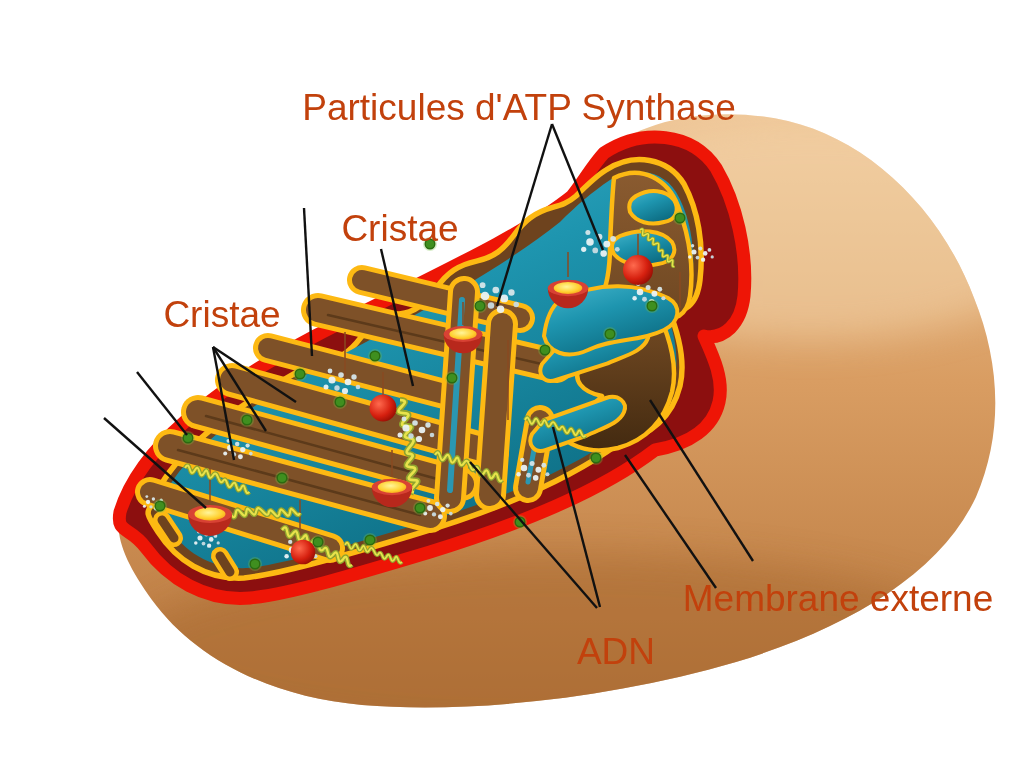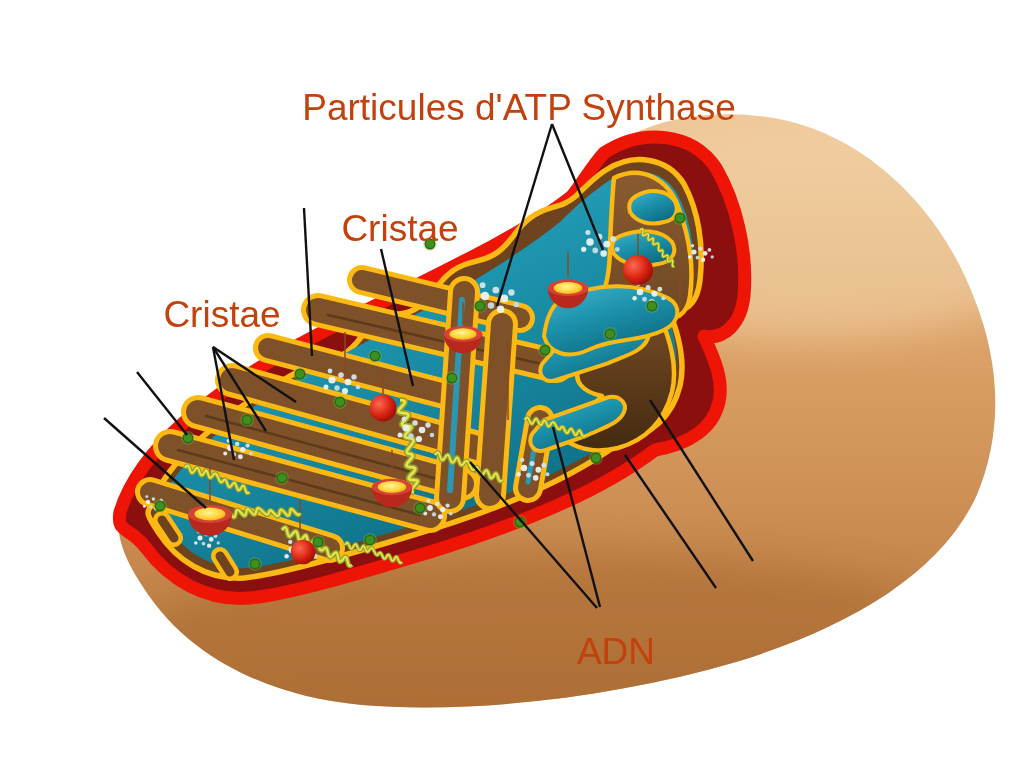--- a/index.html
+++ b/index.html
@@ -235,13 +235,14 @@
     <line x1="597" y1="608" x2="470" y2="462"></line>
     <line x1="753" y1="561" x2="650" y2="400"></line>
     <line x1="716" y1="588" x2="625" y2="455"></line>
   </g>
 </svg>
 
   <div class="lbl" style="left:519px;top:108px">Particules d'ATP Synthase</div>
   <div class="lbl" style="left:400px;top:229px">Cristae</div>
   <div class="lbl" style="left:222px;top:315px">Cristae</div>
   <div class="lbl" style="left:616px;top:652px">ADN</div>
+  <div class="lbl" style="left:838px;top:599px">Membrane externe</div>
 </div>
 
 </body></html>

